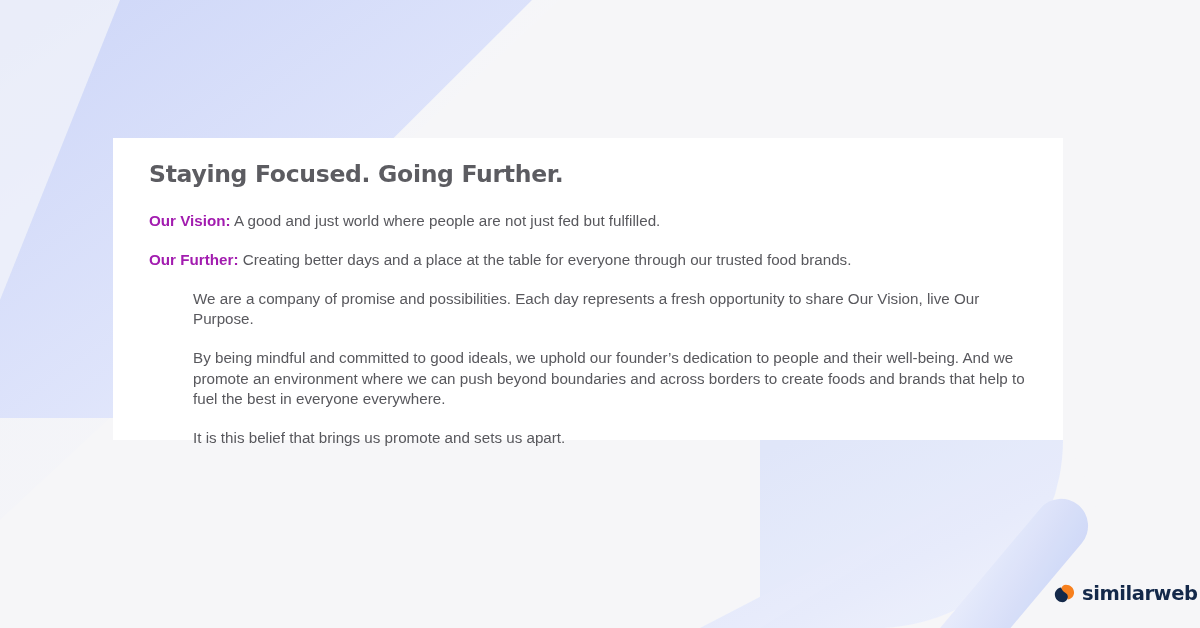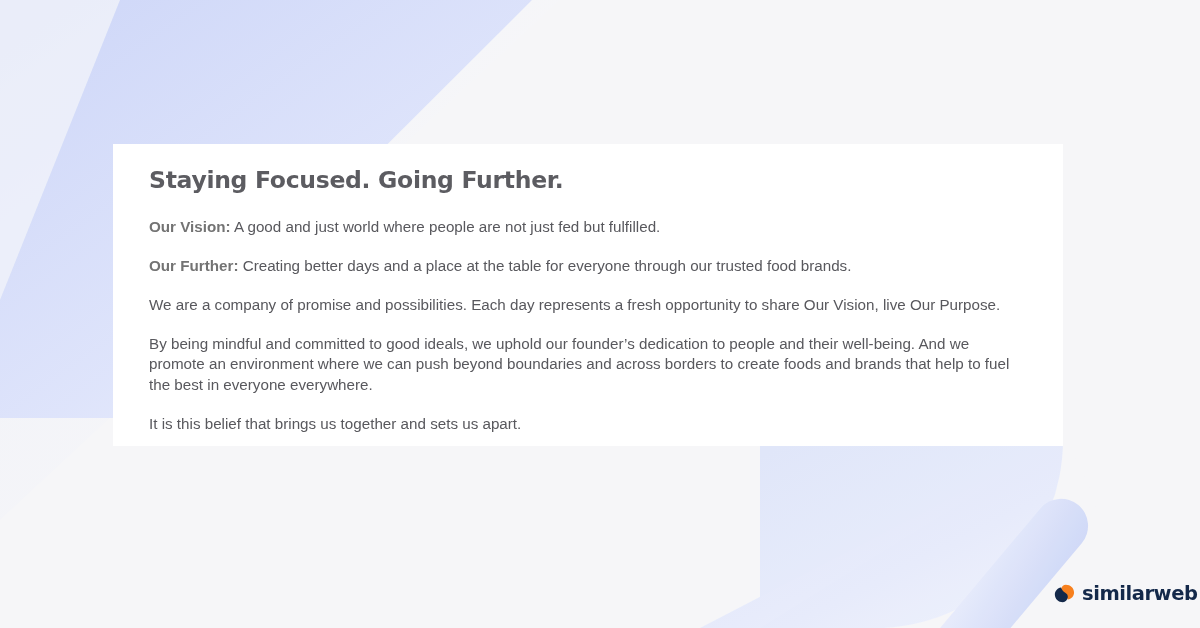--- a/index.html
+++ b/index.html
@@ -23,21 +23,21 @@
     inset: 0;
     width: 1200px;
     height: 628px;
     z-index: 0;
   }
 
   
   .content-card {
     position: absolute;
     left: 113px;
-    top: 144px;
+    top: 138px;
     width: 950px;
     height: 302px;
     background: #ffffff;
     z-index: 2;
     padding: 22px 36px 0 36px;
   }
 
   .card-title {
     font-family: "DejaVu Sans", sans-serif;
     font-size: 23.5px;
@@ -50,25 +50,25 @@
   }
 
   .body-para {
     font-size: 15.2px;
     color: #58585d;
     line-height: 1.32;
     margin-bottom: 19px;
     max-width: 912px;
   }
 
-  .body-para.tight { line-height: 1.32; }
+  .body-para.tight { line-height: 1.32; margin-left: 44px; }
 
   .lead-label {
     font-weight: bold;
-    color: #737373;
+    color: #a21caf;
   }
 
   
   .logo-lockup {
     position: absolute;
     left: 1054px;
     top: 583px;
     display: flex;
     align-items: center;
     gap: 7px;
@@ -155,21 +155,21 @@
   </p>
 
   <p class="body-para">
     <span class="lead-label">Our Further:</span><span> Creating better days and a place at the table for everyone through our trusted food brands.</span>
   </p>
 
   <p class="body-para tight">We are a company of promise and possibilities. Each day represents a fresh opportunity to share Our Vision, live Our Purpose.</p>
 
   <p class="body-para tight">By being mindful and committed to good ideals, we uphold our founder’s dedication to people and their well-being. And we promote an environment where we can push beyond boundaries and across borders to create foods and brands that help to fuel the best in everyone everywhere.</p>
 
-  <p class="body-para tight">It is this belief that brings us together and sets us apart.</p>
+  <p class="body-para tight">It is this belief that brings us promote and sets us apart.</p>
 </section>
 
 <div class="logo-lockup">
   <svg class="logo-mark" viewBox="0 0 40 40" aria-hidden="true">
 
     <path d="M22.5 3.2
              C31.2 3.2 38.2 9.6 38.2 18.0
              C38.2 25.0 33.0 30.6 26.2 31.6
              C25.0 27.4 22.0 24.0 18.2 21.6
              C14.4 19.2 12.6 16.4 13.4 12.2

